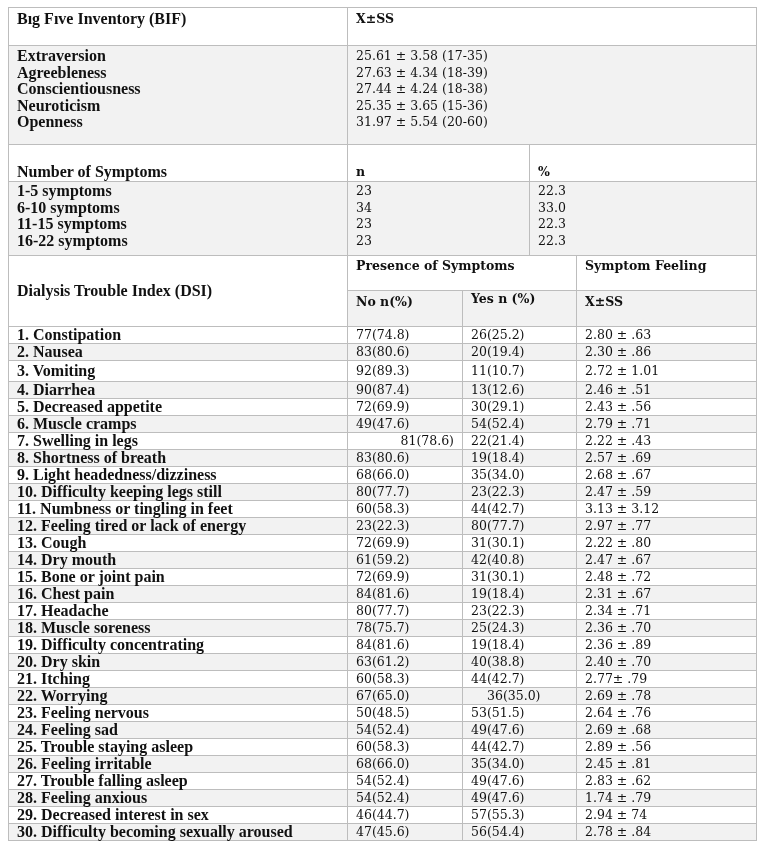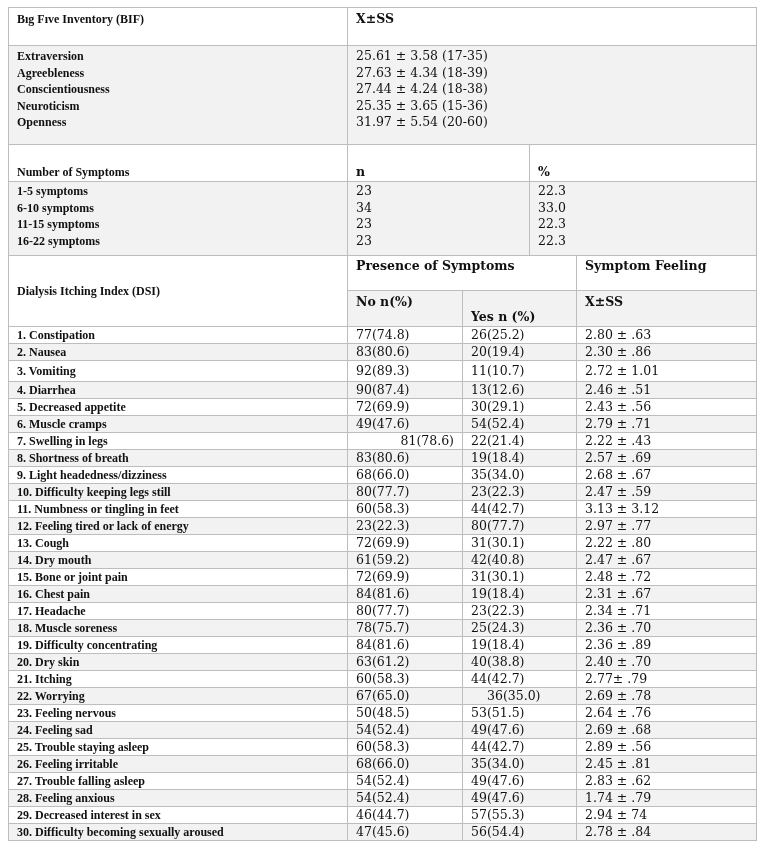--- a/index.html
+++ b/index.html
@@ -1,19 +1,19 @@
 <!DOCTYPE html>
 <html><head>
 <meta charset="utf-8">
 <style>
   html, body { margin: 0; padding: 0; background: #ffffff; }
   body { width: 767px; height: 855px; overflow: hidden; font-family: "DejaVu Serif", "Liberation Serif", serif; color: #111; }
   table { border-collapse: collapse; position: absolute; left: 8px; top: 7px; width: 748px; table-layout: fixed; }
   td { border: 1px solid #bdbdbd; padding: 0 8px; vertical-align: top; font-size: 12.5px; line-height: 16.5px; }
-  .b { font-weight: bold; font-size: 12px; font-family: "Liberation Serif", "DejaVu Serif", serif; }
+  .b { font-weight: bold; font-size: 16px; font-family: "Liberation Serif", "DejaVu Serif", serif; }
   .bh { font-weight: bold; font-size: 12.5px; }
   .g { background: #f2f2f2; }
   .w { background: #ffffff; }
   .num { font-size: 12.5px; }
   .multiline div { line-height: 16.5px; }
   .row td { height: 16px; line-height: 16px; padding-top: 0; padding-bottom: 0; vertical-align: middle; }
 </style>
 </head>
 <body>
 
@@ -70,28 +70,28 @@
       </td>
       <td class="g num multiline" colspan="2" style="padding-top:1px;">
         <div>22.3</div>
         <div>33.0</div>
         <div>22.3</div>
         <div>22.3</div>
       </td>
     </tr>
 
     <tr>
-      <td class="b w" rowspan="2" style="vertical-align:middle;">Dialysis Itching Index (DSI)</td>
+      <td class="b w" rowspan="2" style="vertical-align:middle;">Dialysis Trouble Index (DSI)</td>
       <td class="bh w" colspan="3" style="height:32px;padding-top:2px;">Presence of Symptoms</td>
       <td class="bh w" style="padding-top:2px;">Symptom Feeling</td>
     </tr>
 
     <tr>
       <td class="bh g" style="height:32px;padding-top:3px;">No n(%)</td>
-      <td class="bh g" colspan="2" style="padding-top:18px;">Yes n (%)</td>
+      <td class="bh g" colspan="2" style="padding-top:0;">Yes n (%)</td>
       <td class="bh g" style="padding-top:3px;">X±SS</td>
     </tr>
   <tr class="row">
         <td class="b w" style="height: 16px;">1. Constipation</td>
         <td class="num w" style="height: 16px;">77(74.8)</td>
         <td class="num w" colspan="2" style="height: 16px;">26(25.2)</td>
         <td class="num w" style="height: 16px;">2.80 ± .63</td>
       </tr>
       <tr class="row">
         <td class="b g" style="height: 16px;">2. Nausea</td>

